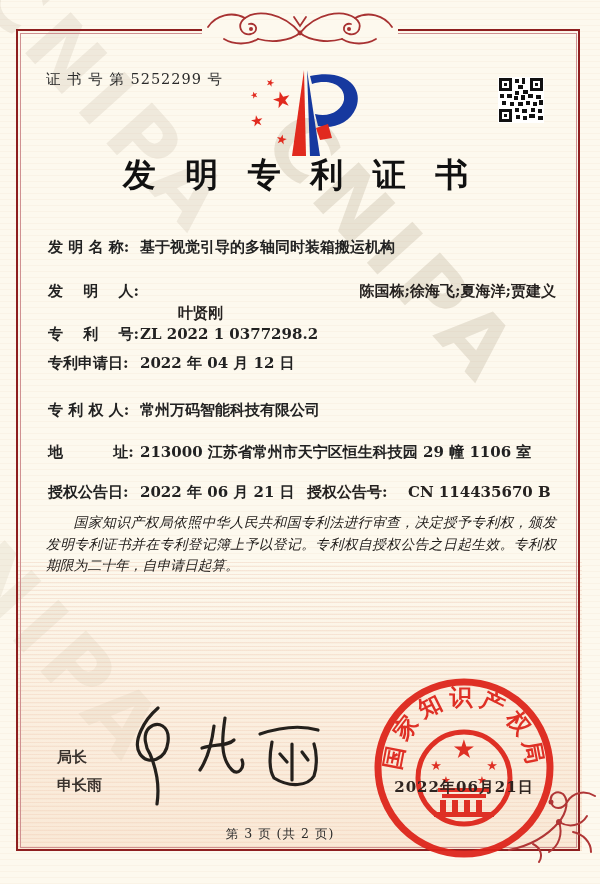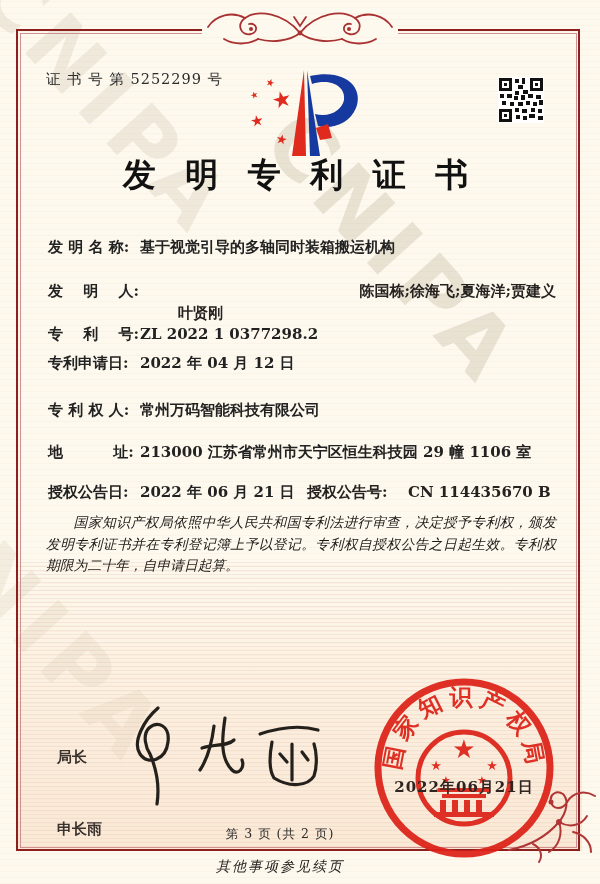--- a/index.html
+++ b/index.html
@@ -61,21 +61,21 @@
   .grant-no-label{position:absolute;left:259px;top:0;font-weight:bold;text-align:right;}
   .grant-no-val{position:absolute;left:360px;top:0;font-weight:bold;}
   .para{
     position:absolute;left:46px;width:510px;
     font-size:13.8px;line-height:21.5px;text-align:justify;
     font-style:italic;color:#1e1a18;text-indent:2em;
   }
   .p1{top:512px;}
   .p2{top:576px;}
   .director-title{position:absolute;left:57px;top:748px;font-size:15px;font-weight:bold;font-family:"DejaVu Sans","Liberation Sans",sans-serif;color:#3a332e;}
-  .director-name{position:absolute;left:57px;top:820px;font-size:15px;font-weight:bold;font-family:"DejaVu Sans","Liberation Sans",sans-serif;color:#3a332e;}
+  .director-name{position:absolute;left:57px;top:776px;font-size:15px;font-weight:bold;font-family:"DejaVu Sans","Liberation Sans",sans-serif;color:#3a332e;}
   .signature{position:absolute;left:122px;top:700px;width:200px;height:110px;}
   .seal{position:absolute;left:368px;top:672px;width:192px;height:192px;}
   .seal-date{
     position:absolute;left:376px;top:778px;width:176px;text-align:center;
     font-size:15px;font-weight:bold;color:#2e2420;letter-spacing:1px;
   }
   .footer-page{
     position:absolute;left:0;top:826px;width:560px;text-align:center;
     font-size:12.5px;color:#2b2b2b;letter-spacing:1px;
   }
@@ -279,15 +279,14 @@
         <rect x="84" y="128" width="6" height="12"></rect>
         <rect x="96" y="128" width="6" height="12"></rect>
         <rect x="108" y="128" width="6" height="12"></rect>
         <rect x="66" y="140" width="60" height="5"></rect>
       </g>
     </g>
   </svg>
   <div class="seal-date">2022年06月21日</div>
 
   <div class="footer-page">第 3 页 (共 2 页)</div>
-  <div class="footer-note">其他事项参见续页</div>
 
 </div>
 
 </body></html>

